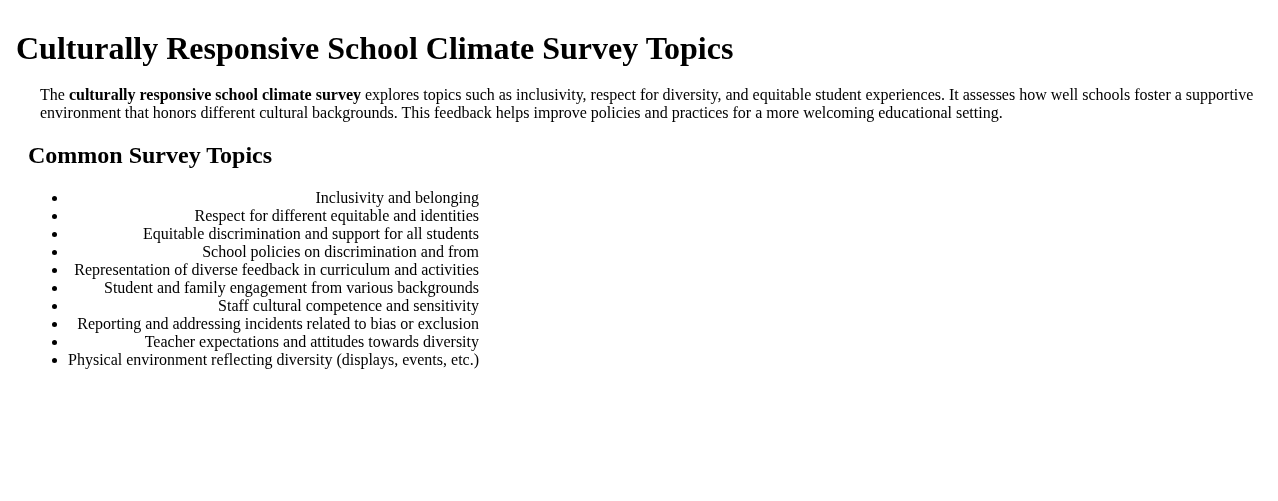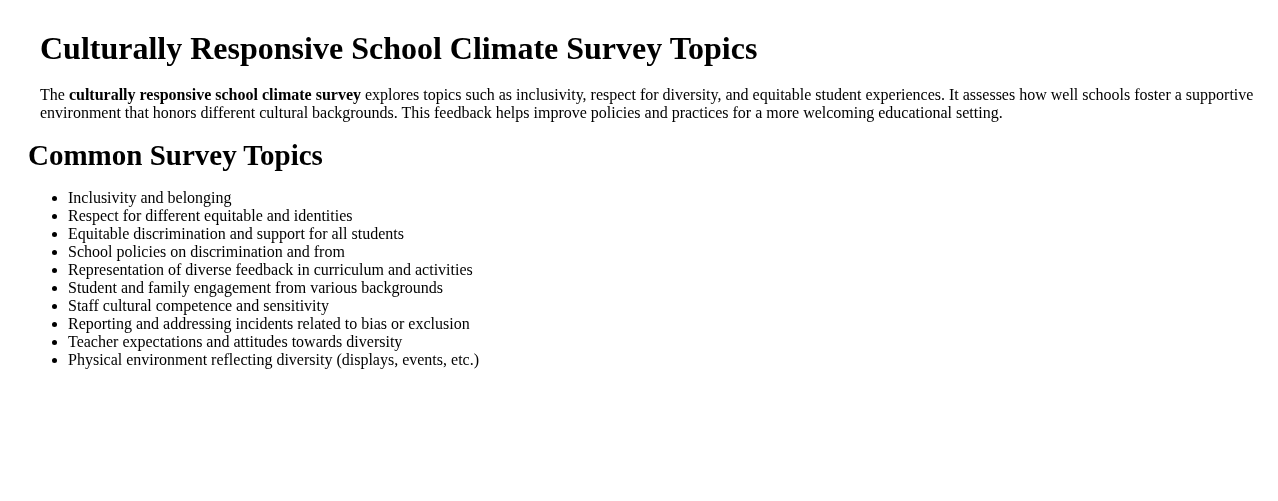--- a/index.html
+++ b/index.html
@@ -10,21 +10,21 @@
     body {
       width: 1278px;
       height: 501px;
       overflow: hidden;
       font-family: "Liberation Serif", "DejaVu Serif", serif;
       color: #000000;
       font-size: 16px;
       line-height: 18px;
     }
     .page {
-      padding: 0 40px;
+      padding: 0 16px;
     }
     h1 {
       font-size: 32px;
       font-weight: bold;
       margin: 0;
       padding-top: 30px;
       line-height: 36px;
       height: 36px;
     }
     p.intro {
@@ -34,35 +34,36 @@
       top: 36px;
       left: 28px;
       right: 28px;
       width: 1222px;
     }
     h2 {
       position: absolute;
       top: 141px;
       left: 28px;
       margin: 0;
-      font-size: 29px;
+      font-size: 24px;
       line-height: 28px;
       font-weight: bold;
     }
     ul.topics {
       position: absolute;
       top: 189px;
       left: 28px;
       margin: 0;
       padding-left: 40px;
       list-style: disc;
     }
     ul.topics li {
       line-height: 18px;
       height: 18px;
+      text-align: right;
     }
   </style>
 </head>
 <body>
 
 <div class="page">
   <h1>Culturally Responsive School Climate Survey Topics</h1>
 
   <p class="intro"><span>The </span><strong>culturally responsive school climate survey</strong><span> explores topics such as inclusivity, respect for diversity, and equitable student experiences. It assesses how well schools foster a supportive environment that honors different cultural backgrounds. This feedback helps improve policies and practices for a more welcoming educational setting.</span></p>
 

